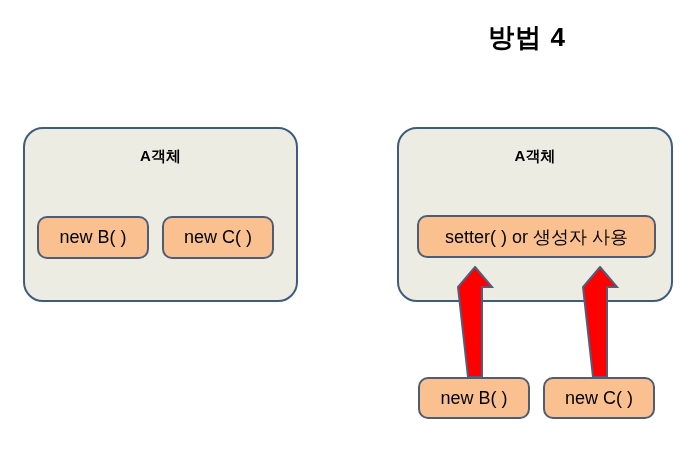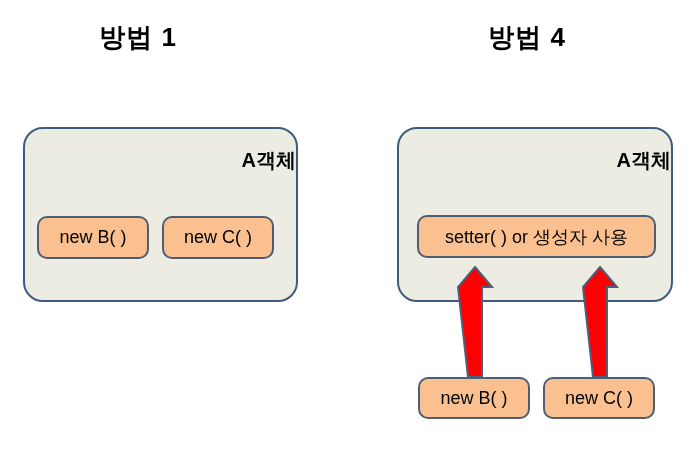--- a/index.html
+++ b/index.html
@@ -46,22 +46,22 @@
     border-radius: 20px;
   }
   .object-container.left  { left: 23px;  width: 275px; }
   .object-container.right { left: 397px; width: 276px; }
 
   .object-label {
     position: absolute;
     top: 18px;
     left: 0;
     width: 100%;
-    text-align: right;
-    font-size: 20px;
+    text-align: center;
+    font-size: 15px;
     font-weight: bold;
   }
 
   .inner-box {
     position: absolute;
     height: 43px;
     background: var(--box-fill);
     border: 2px solid var(--box-border);
     border-radius: 10px;
     display: flex;
@@ -109,21 +109,20 @@
     stroke: var(--arrow-border);
     stroke-width: 2;
     stroke-linejoin: miter;
   }
 </style>
 </head>
 <body>
 
 <div class="stage">
 
-  <div class="method-title m1">방법 1</div>
   <div class="method-title m2">방법 4</div>
 
   <div class="object-container left">
     <div class="object-label">A객체</div>
     <div class="inner-box b1">new B( )</div>
     <div class="inner-box b2">new C( )</div>
   </div>
 
   <div class="object-container right">
     <div class="object-label">A객체</div>

